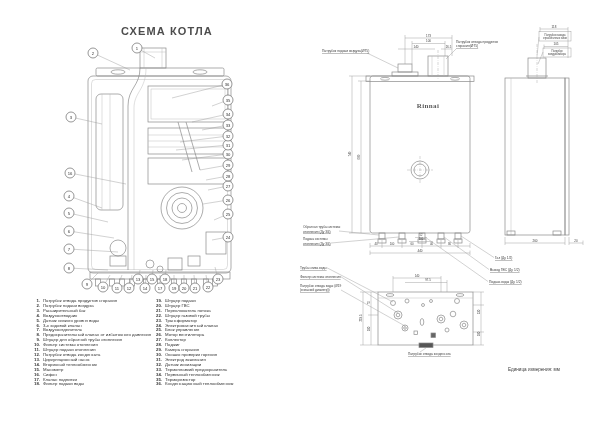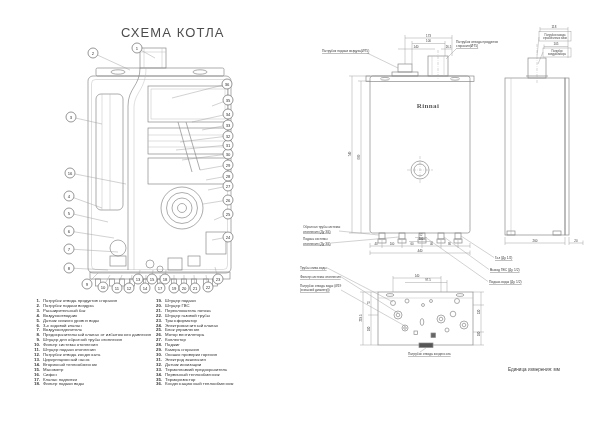--- a/index.html
+++ b/index.html
@@ -1,18 +1,18 @@
 <!DOCTYPE html>
 <html><head>
 <meta charset="utf-8">
 <style>
   html,body{margin:0;padding:0;background:#ffffff;}
   .page{position:relative;width:600px;height:423px;background:#fff;overflow:hidden;
         font-family:"Liberation Sans",sans-serif;color:#3a3a3a;}
-  .title{position:absolute;left:121px;top:25px;font-size:13px;letter-spacing:1.1px;color:#4d4d4d;}
+  .title{position:absolute;left:121px;top:25px;font-size:11px;letter-spacing:1.1px;color:#4d4d4d;font-weight:bold;}
   .parts{position:absolute;top:299px;}
   .parts .row{display:flex;font-size:4.3px;line-height:4.9px;color:#333;}
   .parts .num{width:10px;text-align:right;margin-right:3px;font-weight:bold;flex:none;}
   .parts .lbl{white-space:nowrap;}
   #col1{left:30px;}
   #col2{left:152px;}
   svg{position:absolute;overflow:visible;}
   svg text{fill:#3d3d3d;font-family:"Liberation Sans",sans-serif;}
   svg text.brand{font-family:"Liberation Serif",serif;font-weight:bold;fill:#5a5a5a;letter-spacing:.4px;}
   .draw{stroke:#8a8a8a;stroke-width:.7;fill:none;}

